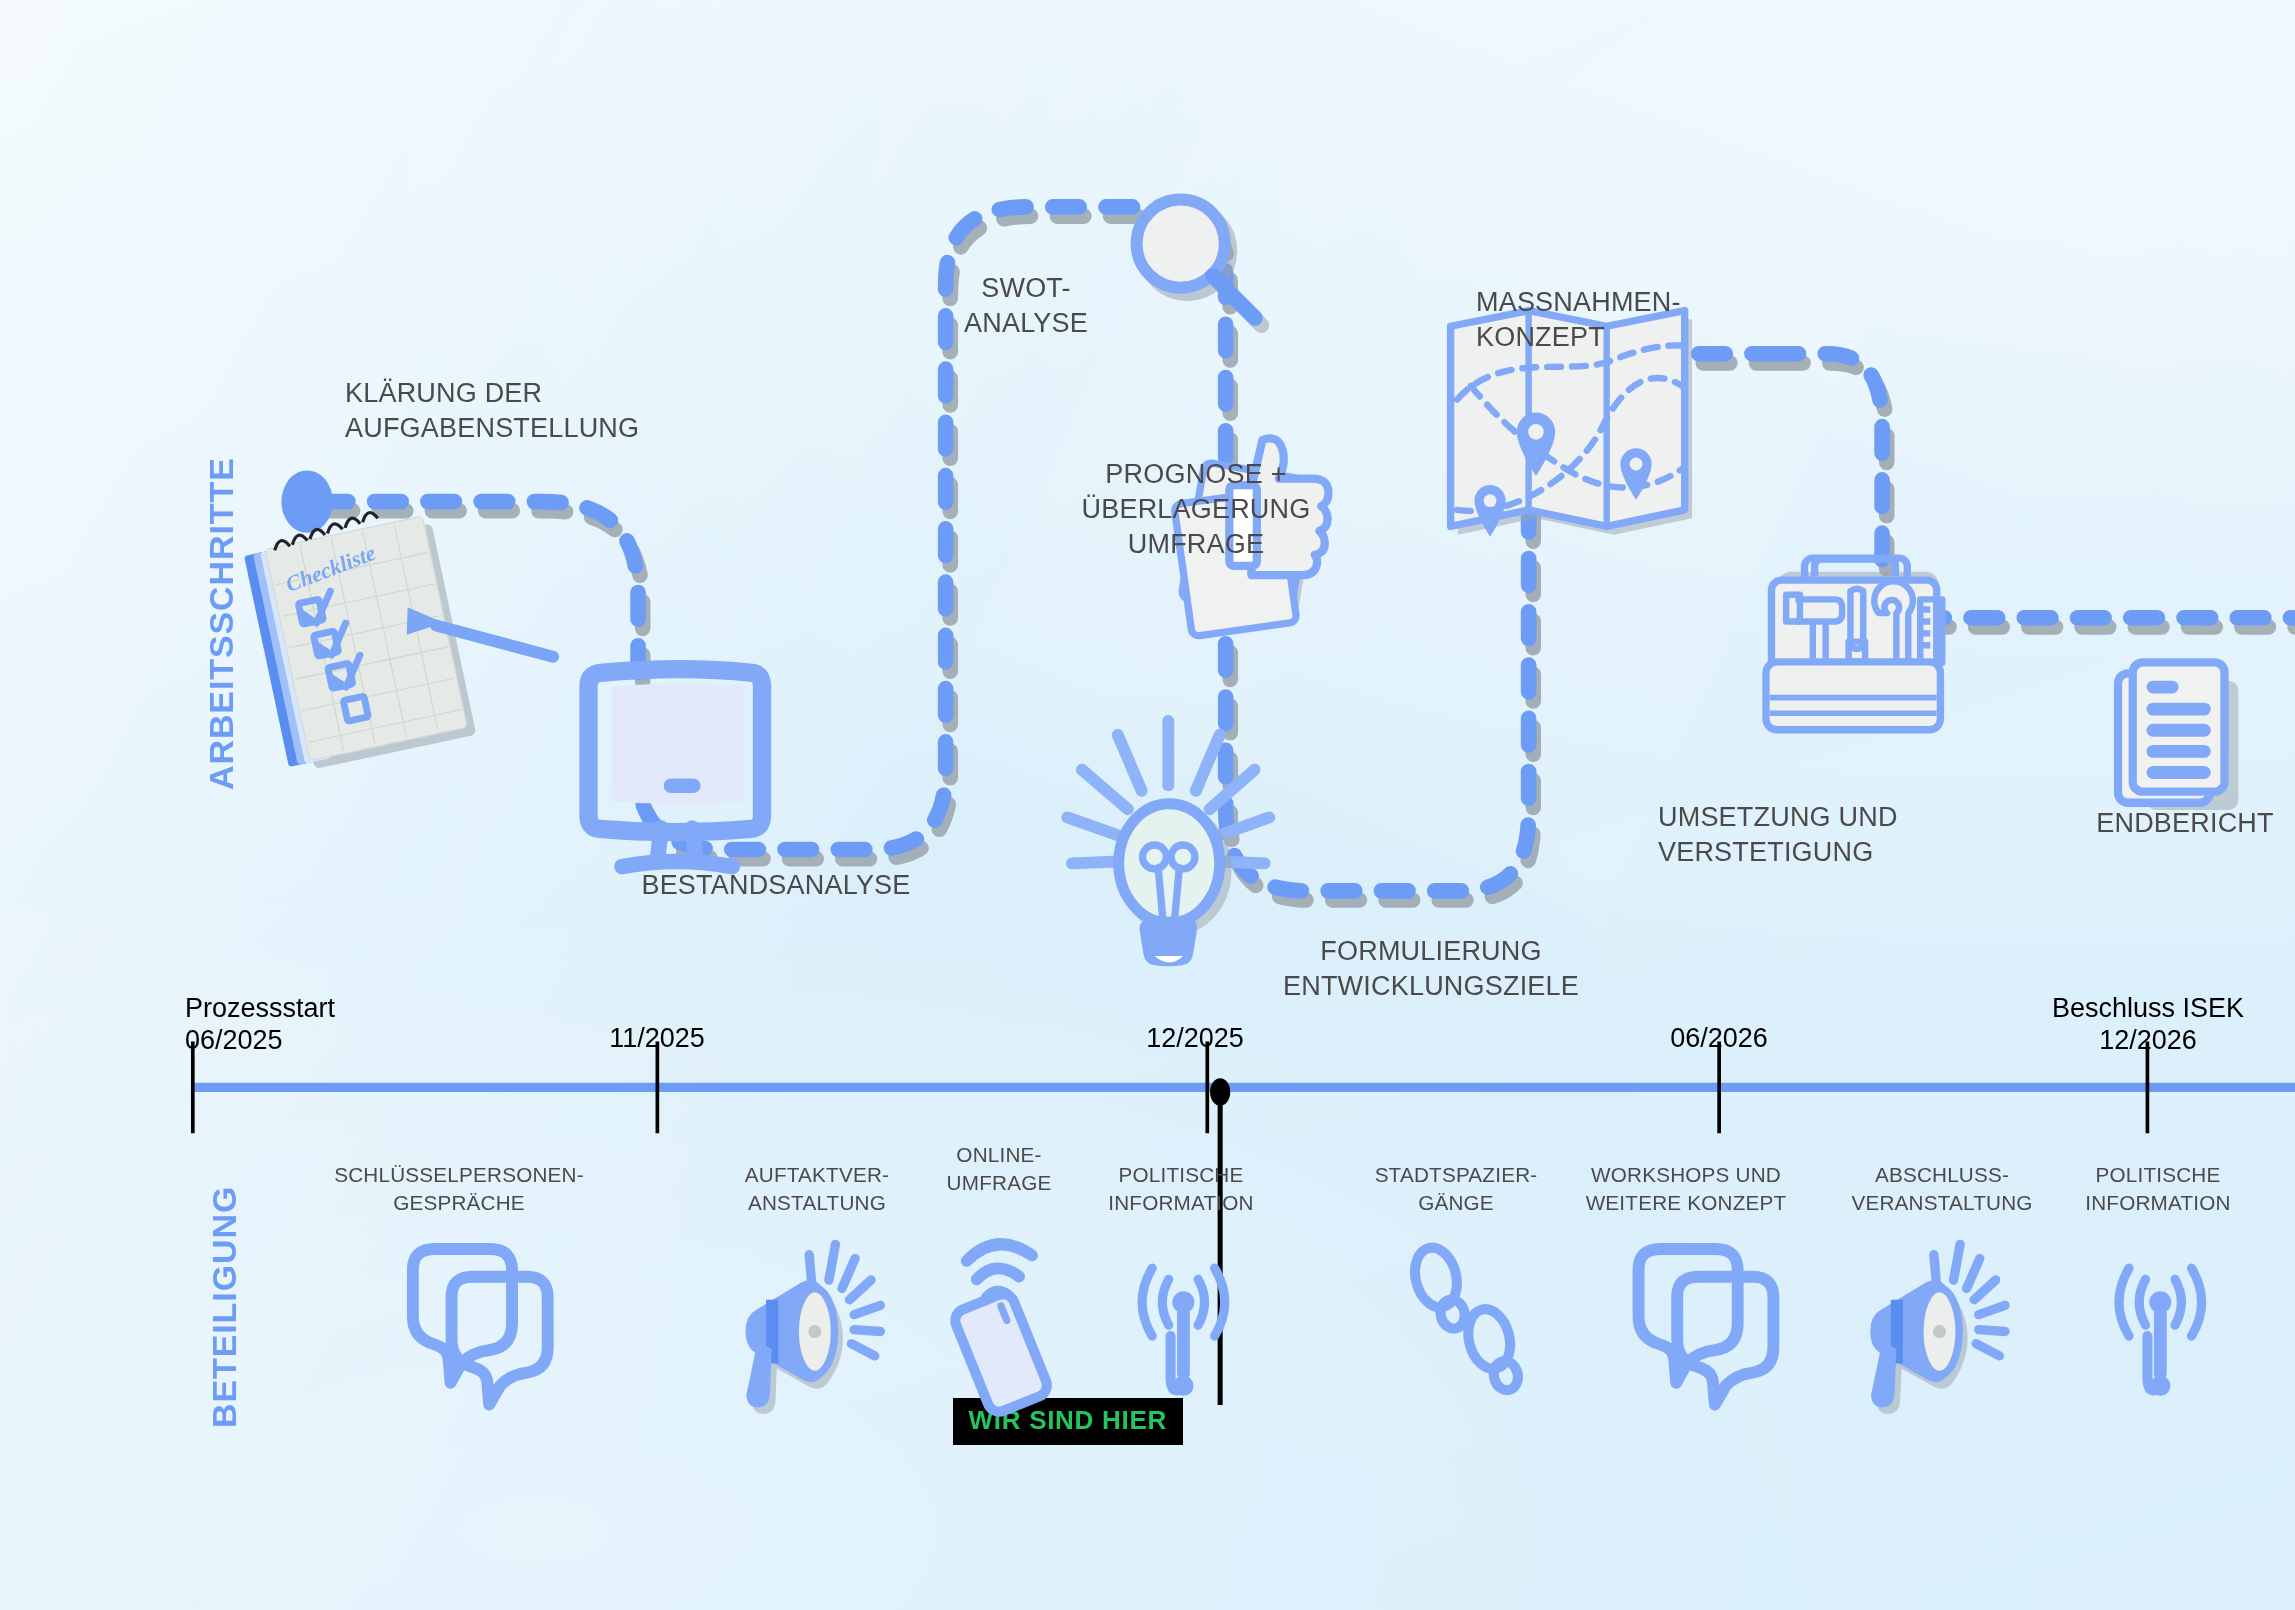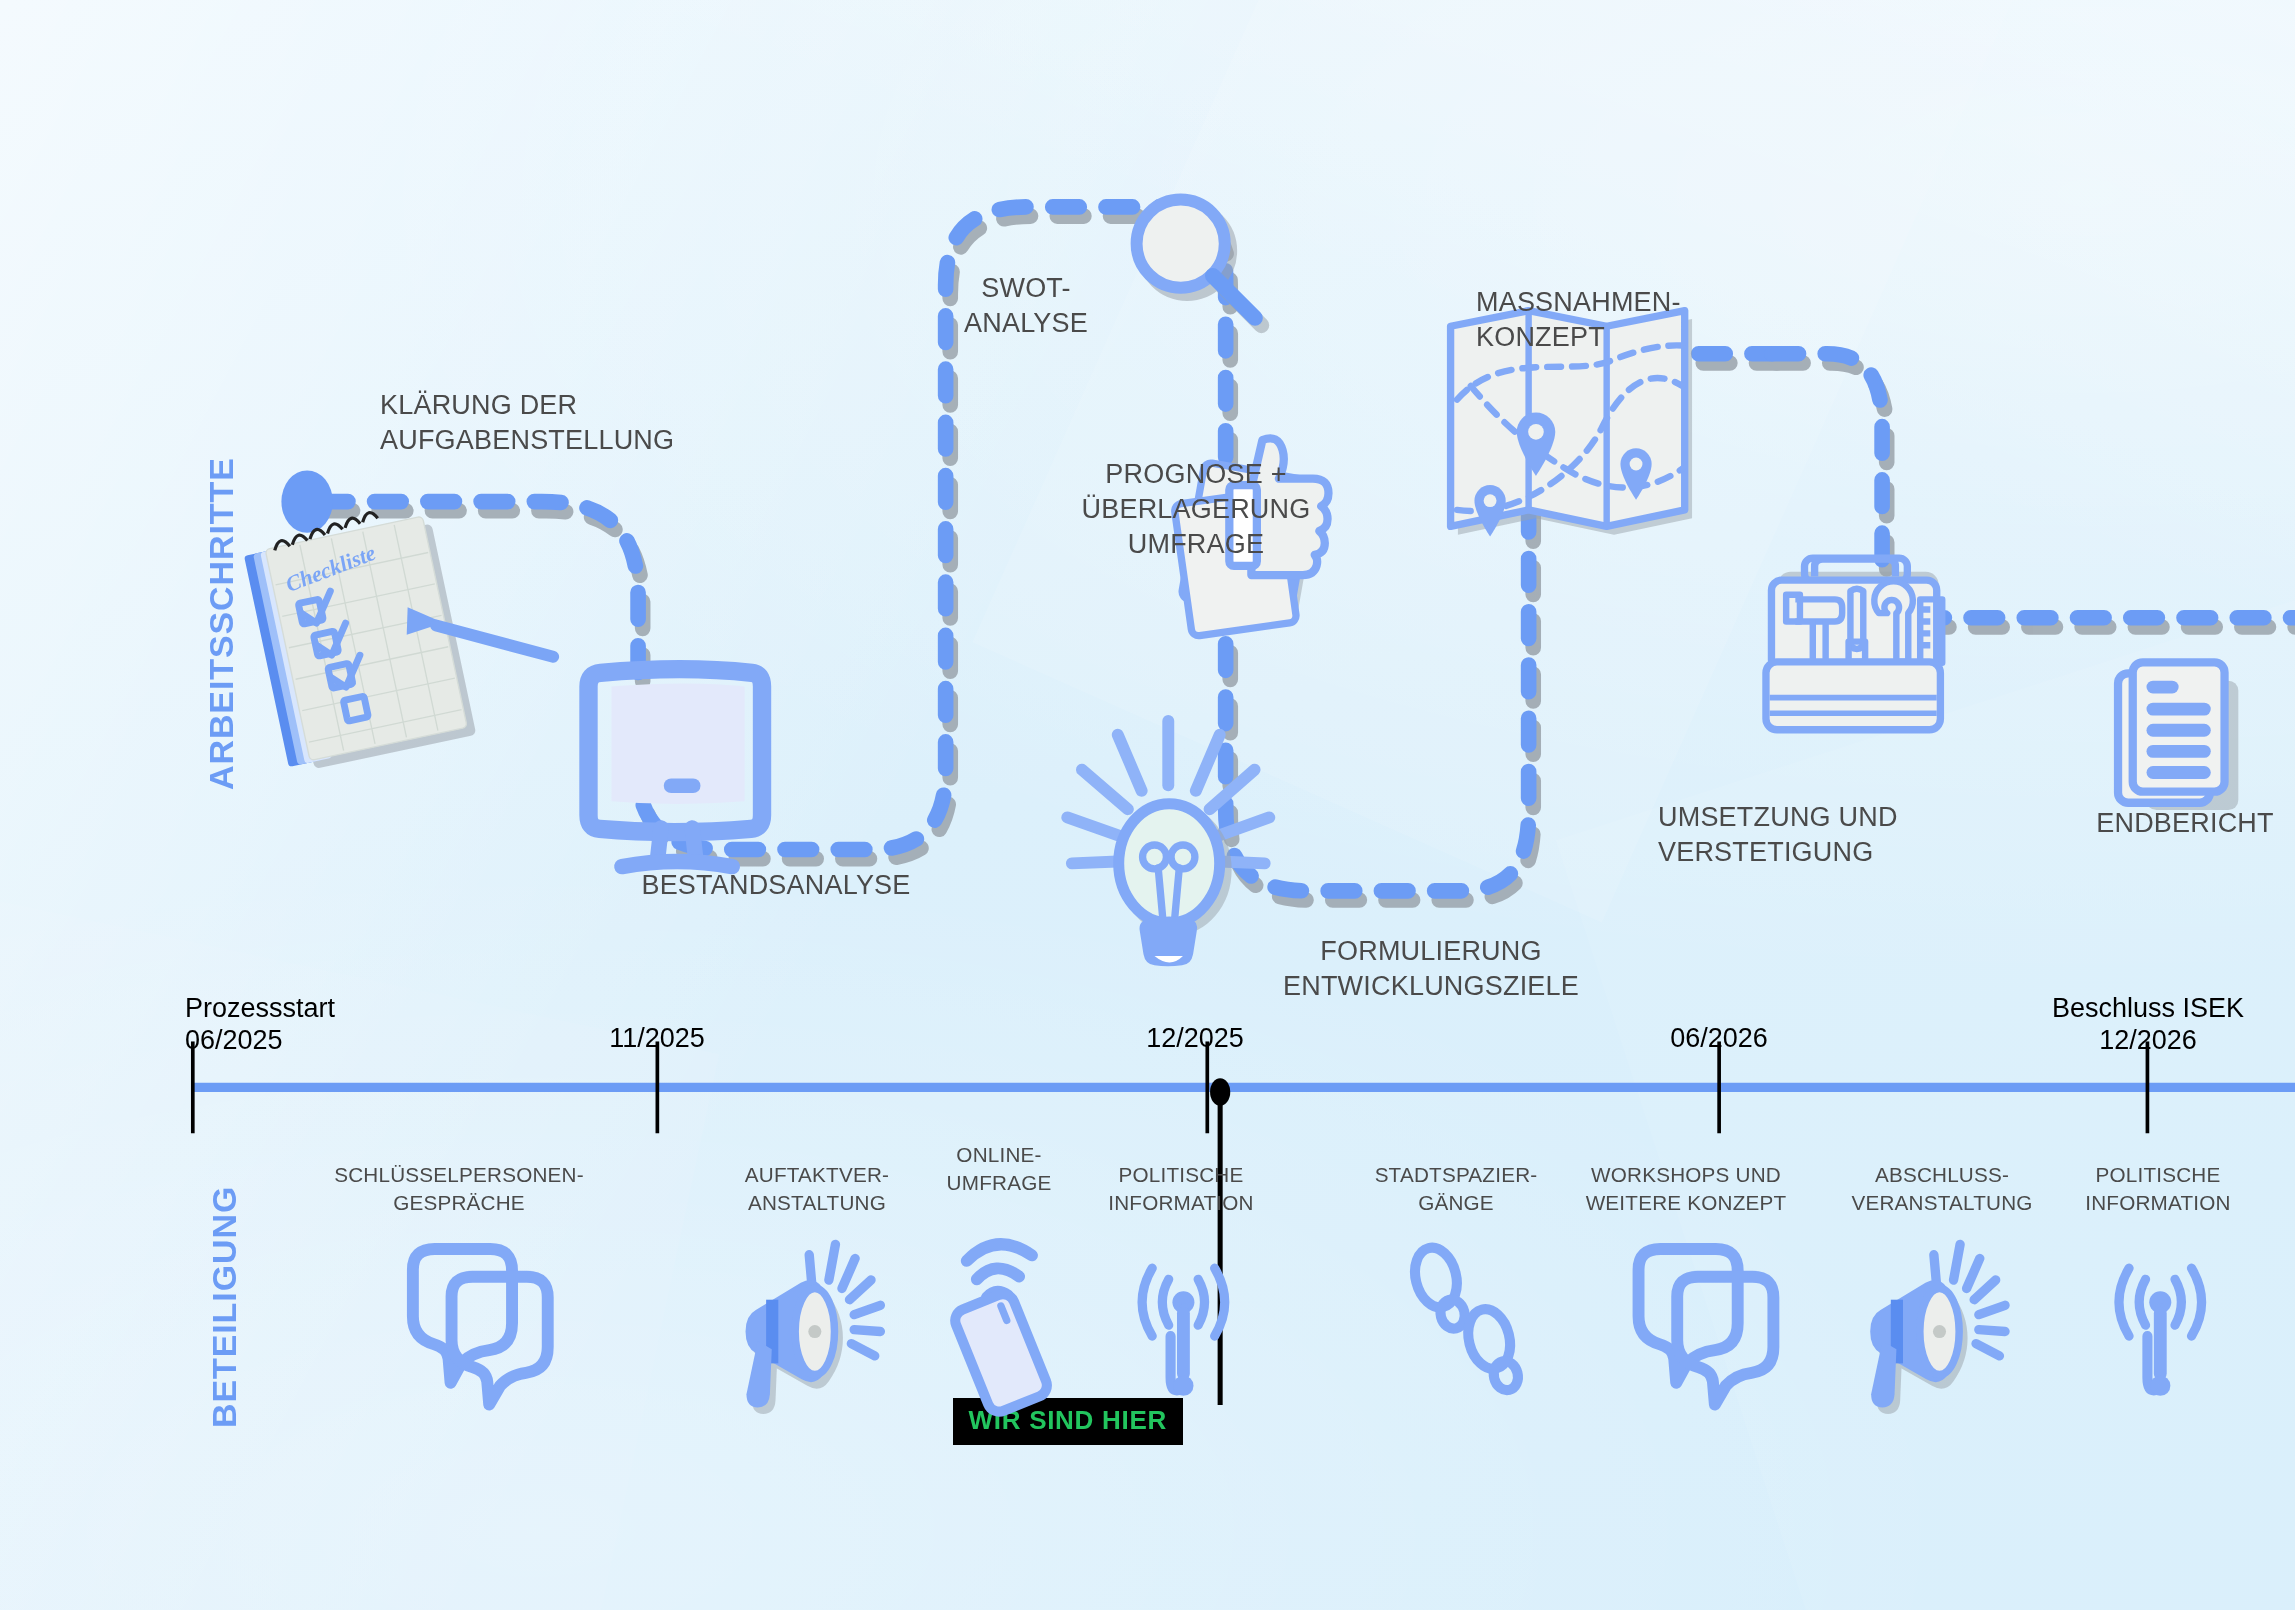--- a/index.html
+++ b/index.html
@@ -319,21 +319,21 @@
         <rect x="56" y="90" width="140" height="28" rx="14"></rect>
         <rect x="56" y="136" width="140" height="28" rx="14"></rect>
         <rect x="56" y="182" width="140" height="28" rx="14"></rect>
         <rect x="56" y="228" width="140" height="28" rx="14"></rect>
       </g>
     </g>
   </svg>
 
   <div class="vtitle" id="arbeitsschritte-title">ARBEITSSCHRITTE</div>
 
-  <div class="wlabel" style="left:345px;top:388px;margin-left:35px;">KLÄRUNG DER
+  <div class="wlabel" style="left:345px;top:376px;">KLÄRUNG DER
 AUFGABENSTELLUNG</div>
 
   <div class="wlabel center" style="left:776px;top:868px;">BESTANDSANALYSE</div>
 
   <div class="wlabel center" style="left:1026px;top:271px;">SWOT-
 ANALYSE</div>
 
   <div class="wlabel right" style="left:1196px;top:457px;text-align:center;transform:translateX(-50%);">PROGNOSE +
 ÜBERLAGERUNG
 UMFRAGE</div>

